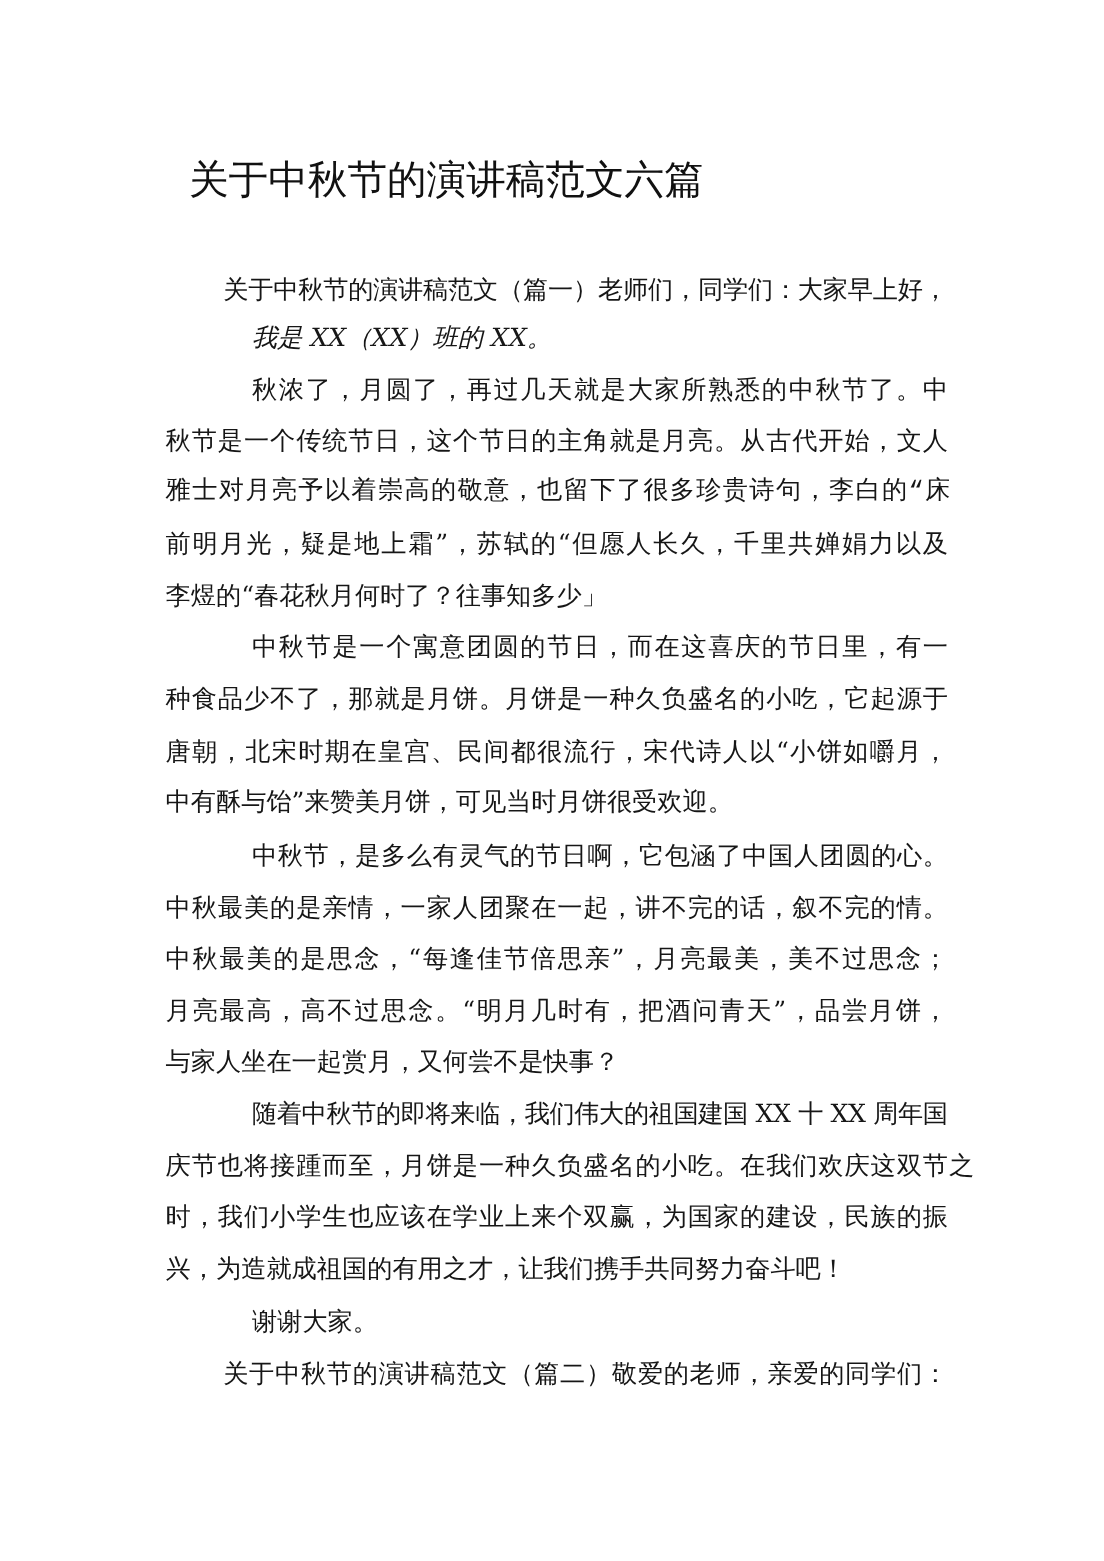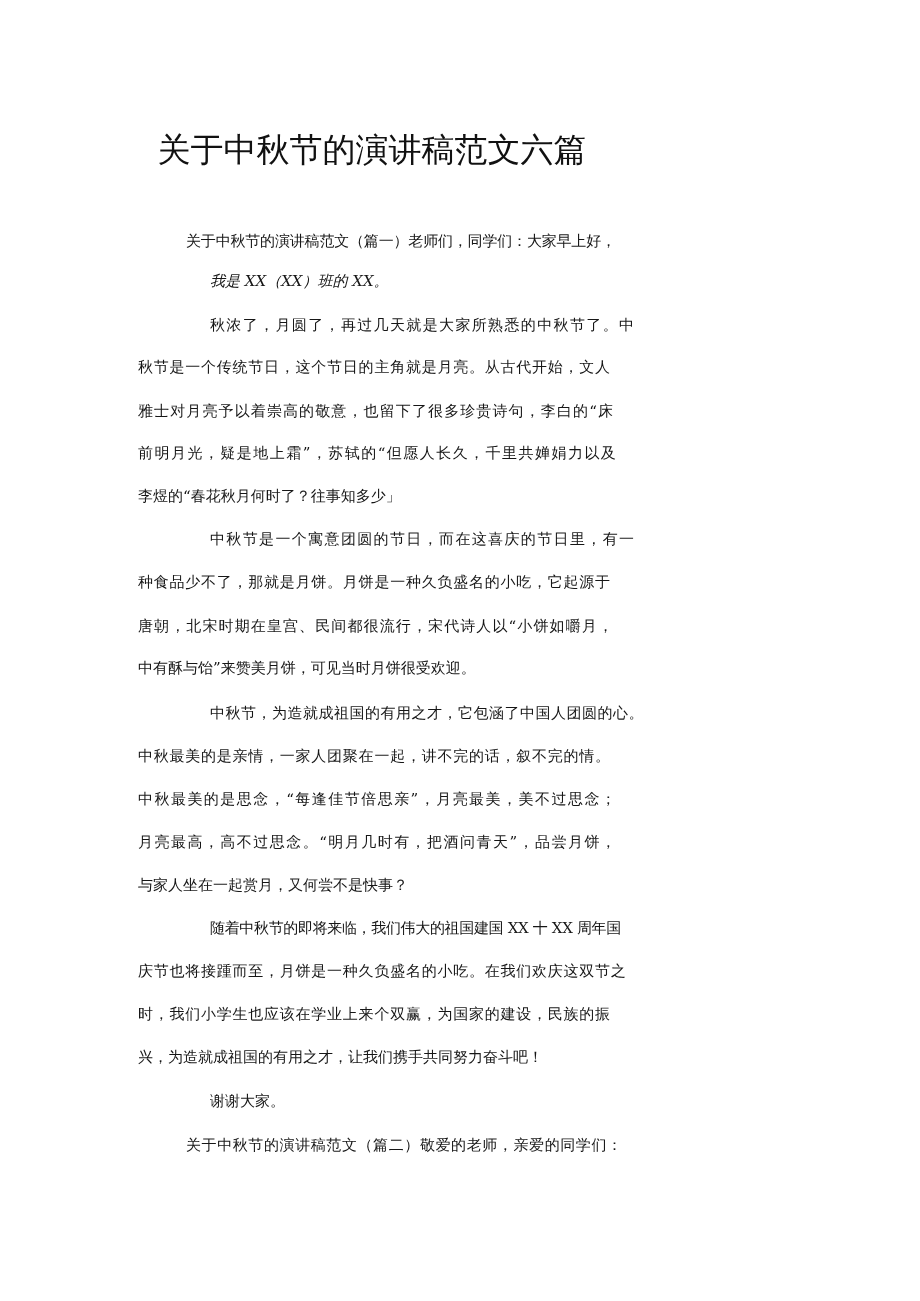--- a/index.html
+++ b/index.html
@@ -28,45 +28,45 @@
       width: 744px;
       text-align: center;
       font-family: "DejaVu Sans", "Liberation Sans", sans-serif;
       font-size: 33px;
       line-height: 44px;
       color: #111111;
       letter-spacing: 0px;
     }
     .line {
       position: absolute;
-      font-size: 15px;
+      font-size: 21px;
       line-height: 30px;
       white-space: nowrap;
       color: #161616;
     }
   </style>
 </head>
 <body>
 
 <div class="page">
   <div class="title">关于中秋节的演讲稿范文六篇</div>
 
   <div id="lines">
       <div class="line" style="left: 186px; top: 226px; letter-spacing: -0.178571px;">关于中秋节的演讲稿范文（篇一）老师们，同学们：大家早上好，</div>
       <div class="line" style="left: 210px; top: 266px; font-style: italic;">我是 XX（XX）班的 XX。</div>
       <div class="line" style="left: 210px; top: 310px; letter-spacing: 1.36px;">秋浓了，月圆了，再过几天就是大家所熟悉的中秋节了。中</div>
       <div class="line" style="left: 138px; top: 352px; letter-spacing: 0.758621px; text-align: right;">秋节是一个传统节日，这个节日的主角就是月亮。从古代开始，文人</div>
-      <div class="line" style="left: 138px; top: 396px; letter-spacing: 1.11207px;">雅士对月亮予以着崇高的敬意，也留下了很多珍贵诗句，李白的“床</div>
+      <div class="line" style="left: 138px; top: 396px; letter-spacing: 1.11207px; font-family: Liberation Mono, monospace;">雅士对月亮予以着崇高的敬意，也留下了很多珍贵诗句，李白的“床</div>
       <div class="line" style="left: 138px; top: 438px; letter-spacing: 1.46606px;">前明月光，疑是地上霜”，苏轼的“但愿人长久，千里共婵娟力以及</div>
       <div class="line" style="left: 138px; top: 481px;">李煜的“春花秋月何时了？往事知多少」</div>
       <div class="line" style="left: 210px; top: 524px; letter-spacing: 1.36px;">中秋节是一个寓意团圆的节日，而在这喜庆的节日里，有一</div>
       <div class="line" style="left: 138px; top: 567px; letter-spacing: 0.758621px;">种食品少不了，那就是月饼。月饼是一种久负盛名的小吃，它起源于</div>
       <div class="line" style="left: 138px; top: 611px; letter-spacing: 1.11207px;">唐朝，北宋时期在皇宫、民间都很流行，宋代诗人以“小饼如嚼月，</div>
       <div class="line" style="left: 138px; top: 653px;">中有酥与饴”来赞美月饼，可见当时月饼很受欢迎。</div>
-      <div class="line" style="left: 210px; top: 698px; letter-spacing: 0.5px;">中秋节，为造就成祖国的有用之才，它包涵了中国人团圆的心。</div>
+      <div class="line" style="left: 210px; top: 698px; letter-spacing: 0.5px;">中秋节，是多么有灵气的节日啊，它包涵了中国人团圆的心。</div>
       <div class="line" style="left: 138px; top: 741px; letter-spacing: 0.758621px;">中秋最美的是亲情，一家人团聚在一起，讲不完的话，叙不完的情。</div>
       <div class="line" style="left: 138px; top: 784px; letter-spacing: 1.46606px;">中秋最美的是思念，“每逢佳节倍思亲”，月亮最美，美不过思念；</div>
       <div class="line" style="left: 138px; top: 827px; letter-spacing: 1.46606px;">月亮最高，高不过思念。“明月几时有，把酒问青天”，品尝月饼，</div>
       <div class="line" style="left: 138px; top: 870px;">与家人坐在一起赏月，又何尝不是快事？</div>
       <div class="line" style="left: 210px; top: 913px; letter-spacing: -0.339214px;">随着中秋节的即将来临，我们伟大的祖国建国 XX 十 XX 周年国</div>
       <div class="line" style="left: 138px; top: 956px; letter-spacing: 0.758621px;">庆节也将接踵而至，月饼是一种久负盛名的小吃。在我们欢庆这双节之</div>
       <div class="line" style="left: 138px; top: 999px; letter-spacing: 0.758621px;">时，我们小学生也应该在学业上来个双赢，为国家的建设，民族的振</div>
       <div class="line" style="left: 138px; top: 1042px;">兴，为造就成祖国的有用之才，让我们携手共同努力奋斗吧！</div>
       <div class="line" style="left: 210px; top: 1086px;">谢谢大家。</div>
       <div class="line" style="left: 186px; top: 1130px; letter-spacing: 0.592593px;">关于中秋节的演讲稿范文（篇二）敬爱的老师，亲爱的同学们：</div>

